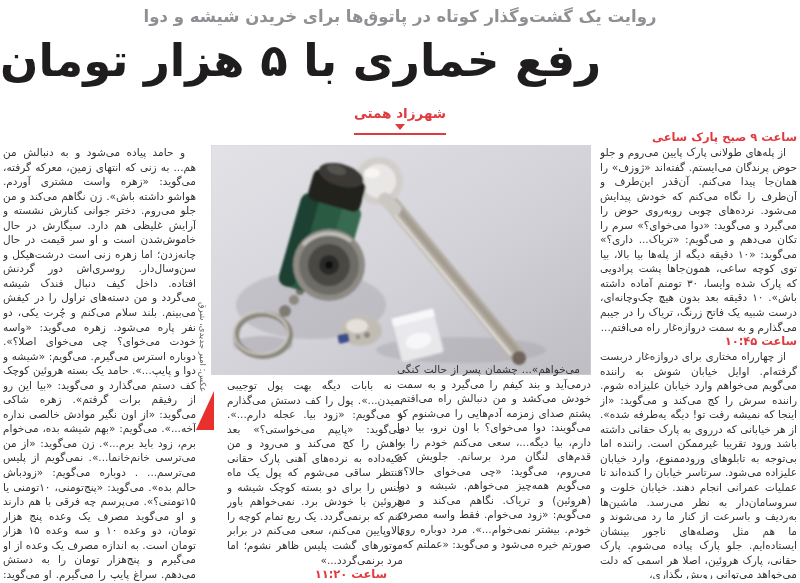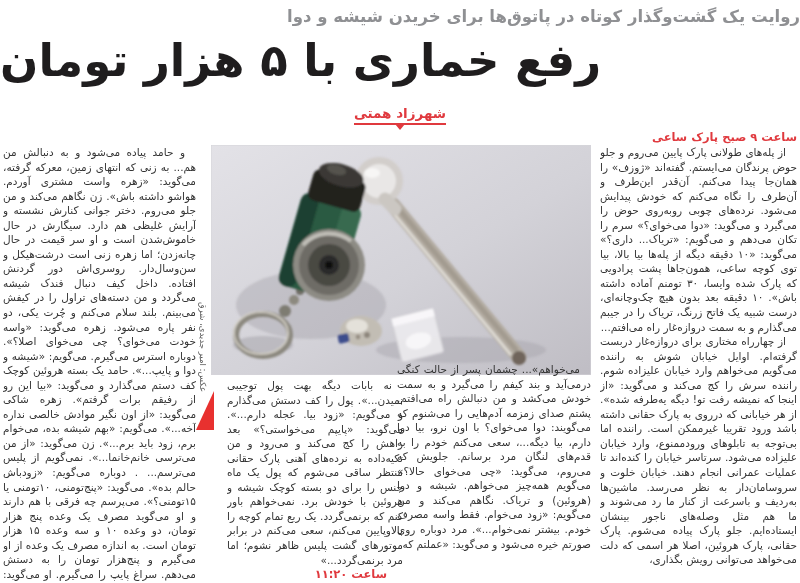--- a/index.html
+++ b/index.html
@@ -4,31 +4,31 @@
 <style>
   html,body{margin:0;padding:0;}
   body{
     width:800px;height:583px;position:relative;overflow:hidden;
     background:#ffffff;
     font-family:"DejaVu Sans",sans-serif;
   }
   .abs{position:absolute;}
   
   .kicker{
-    top:7px;left:0;width:800px;
+    top:7px;left:0;width:800px;text-align:center;
     font-size:16.5px;font-weight:bold;color:#8f9093;letter-spacing:-0.2px;
   }
   .headline{
     top:34px;left:0;width:800px;text-align:left;
     font-size:45px;font-weight:bold;color:#1f1d1e;letter-spacing:-1px;
   }
   .byline-wrap{top:103px;left:0;width:800px;text-align:center;}
   .byline{
     display:inline-block;font-size:13.5px;font-weight:bold;color:#e0393e;
-    padding-bottom:2px;border-bottom:2px solid #e0393e;
+    padding-bottom:12px;border-bottom:2px solid #e0393e;
   }
   .byline-tri{
     top:124px;left:50%;margin-left:-5px;
     width:0;height:0;border-left:5px solid transparent;border-right:5px solid transparent;
     border-top:6px solid #e0393e;
   }
   
   .col{
     font-size:10.5px;line-height:14.55px;color:#343434;
     text-align:justify;overflow:hidden;direction:rtl;
@@ -129,20 +129,21 @@
       </g>
     </g>
   </svg>
 </div>
 <div class="abs photo-credit">عکس: امیر جدیدی، شرق</div>
 <div class="abs corner-tri"></div>
 
 <div class="abs col col-right">
   <div class="time-head">ساعت ۹ صبح پارک ساعی</div>
   <p>از پله‌های طولانی پارک پایین می‌روم و جلو حوض پرندگان می‌ایستم. گفته‌اند «ژوزف» را همان‌جا پیدا می‌کنم. آن‌قدر این‌طرف و آن‌طرف را نگاه می‌کنم که خودش پیدایش می‌شود. نرده‌های چوبی روبه‌روی حوض را می‌گیرد و می‌گوید: «دوا می‌خوای؟» سرم را تکان می‌دهم و می‌گویم: «تریاک... داری؟» می‌گوید: «۱۰ دقیقه دیگه از پله‌ها بیا بالا، بیا توی کوچه ساعی، همون‌جاها پشت پرادویی که پارک شده وایسا، ۳۰ تومنم آماده داشته باش». ۱۰ دقیقه بعد بدون هیچ چک‌وچانه‌ای، درست شبیه یک فاتح زرنگ، تریاک را در جیبم می‌گذارم و به سمت دروازه‌غار راه می‌افتم...</p>
+  <div class="time-head">ساعت ۱۰:۴۵</div>
   <p>از چهارراه مختاری برای دروازه‌غار دربست گرفته‌ام. اوایل خیابان شوش به راننده می‌گویم می‌خواهم وارد خیابان علیزاده شوم. راننده سرش را کج می‌کند و می‌گوید: «از اینجا که نمیشه رفت تو! دیگه یه‌طرفه شده». از هر خیابانی که درروی به پارک حقانی داشته باشد ورود تقریبا غیرممکن است. راننده اما بی‌توجه به تابلوهای ورودممنوع، وارد خیابان علیزاده می‌شود. سرتاسر خیابان را کنده‌اند تا عملیات عمرانی انجام دهند. خیابان خلوت و سروسامان‌دار به نظر می‌رسد. ماشین‌ها به‌ردیف و باسرعت از کنار ما رد می‌شوند و ما هم مثل وصله‌های ناجور بینشان ایستاده‌ایم. جلو پارک پیاده می‌شوم. پارک حقانی، پارک هروئین، اصلا هر اسمی که دلت می‌خواهد می‌توانی رویش بگذاری،</p>
 </div>
 
 <div class="abs col col-mid-right">
   <p>می‌خواهم»... چشمان پسر از حالت کنگی درمی‌آید و بند کیفم را می‌گیرد و به سمت خودش می‌کشد و من دنبالش راه می‌افتم. پشتم صدای زمزمه آدم‌هایی را می‌شنوم که می‌گویند: دوا می‌خوای؟ با اون نرو، بیا دوا دارم، بیا دیگه...، سعی می‌کنم خودم را به قدم‌های لنگان مرد برسانم. جلویش که می‌روم، می‌گوید: «چی می‌خوای حالا؟» می‌گویم همه‌چیز می‌خواهم. شیشه و دوا (هروئین) و تریاک. نگاهم می‌کند و من می‌گویم: «زود می‌خوام. فقط واسه مصرف خودم. بیشتر نمی‌خوام...». مرد دوباره روی صورتم خیره می‌شود و می‌گوید: «عملتم که</p>
 </div>
 
 <div class="abs col col-mid-left">
   <p>نه بابات دیگه بهت پول توجیبی نمیدن...». پول را کف دستش می‌گذارم و می‌گویم: «زود بیا. عجله دارم...». می‌گوید: «پایپم می‌خواستی؟» بعد راهش را کج می‌کند و می‌رود و من تکیه‌داده به نرده‌های آهنی پارک حقانی منتظر ساقی می‌شوم که پول یک ماه جنس را برای دو بسته کوچک شیشه و هروئین با خودش برد. نمی‌خواهم باور کنم که برنمی‌گردد. یک ربع تمام کوچه را بالاوپایین می‌کنم، سعی می‌کنم در برابر موتورهای گشت پلیس ظاهر نشوم؛ اما مرد برنمی‌گردد...»</p>
 </div>

